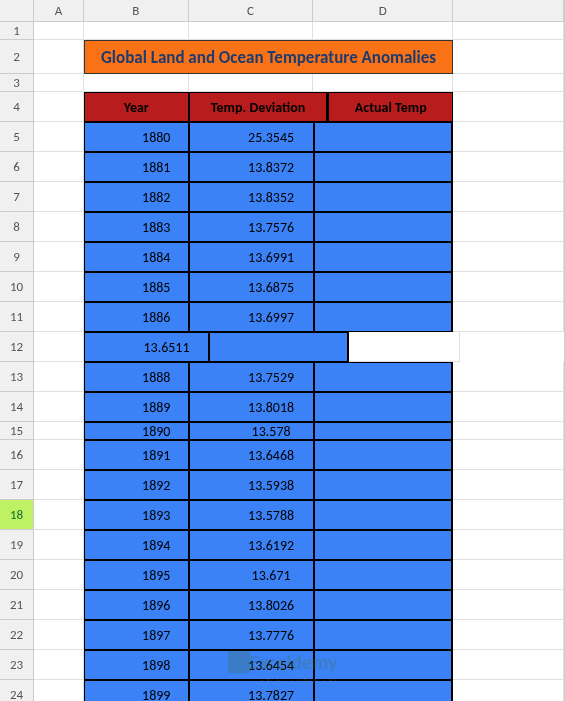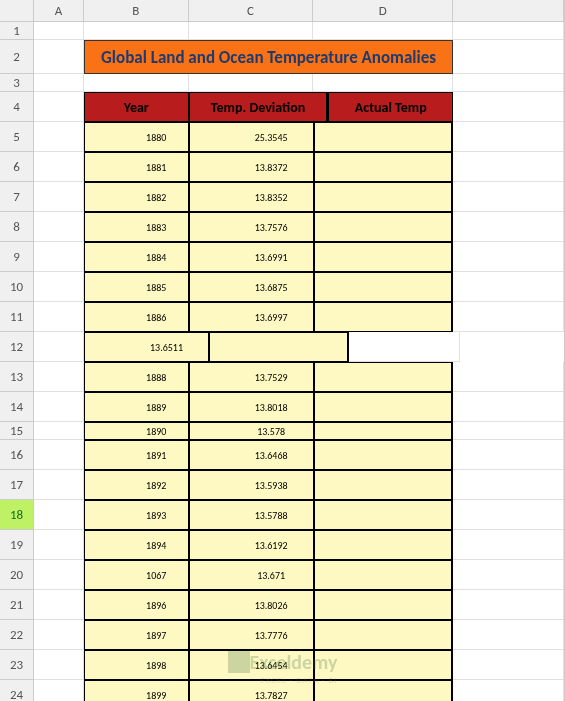--- a/index.html
+++ b/index.html
@@ -85,22 +85,22 @@
     }
     .table-header {
       background: #b91c1c;
       color: #000;
       font-weight: bold;
       font-size: 14px;
       border: 1px solid #000 !important;
     }
     .table-cell {
       border: 1px solid #000 !important;
-      background: #fef9c3;
-      font-size: 10px;
+      background: #3b82f6;
+      font-size: 14px;
       padding-left: 44px;
     }
     .right-border-thick {
       border-right: 2px solid #000 !important;
     }
     .watermark {
       position: absolute;
       left: 50%;
       top: 650px;
       transform: translateX(-50%);
@@ -290,21 +290,21 @@
         <div class="cell row-header h-normal">19</div>
         <div class="cell col-A h-normal"></div>
         <div class="cell col-B table-cell h-normal">1894</div>
         <div class="cell col-C table-cell h-normal">13.6192</div>
         <div class="cell col-D table-cell right-border-thick h-normal"></div>
         <div class="cell col-rest h-normal"></div>
       </div>
       <div class="row">
         <div class="cell row-header h-normal">20</div>
         <div class="cell col-A h-normal"></div>
-        <div class="cell col-B table-cell h-normal">1067</div>
+        <div class="cell col-B table-cell h-normal">1895</div>
         <div class="cell col-C table-cell h-normal">13.671</div>
         <div class="cell col-D table-cell right-border-thick h-normal"></div>
         <div class="cell col-rest h-normal"></div>
       </div>
       <div class="row">
         <div class="cell row-header h-normal">21</div>
         <div class="cell col-A h-normal"></div>
         <div class="cell col-B table-cell h-normal">1896</div>
         <div class="cell col-C table-cell h-normal">13.8026</div>
         <div class="cell col-D table-cell right-border-thick h-normal"></div>

